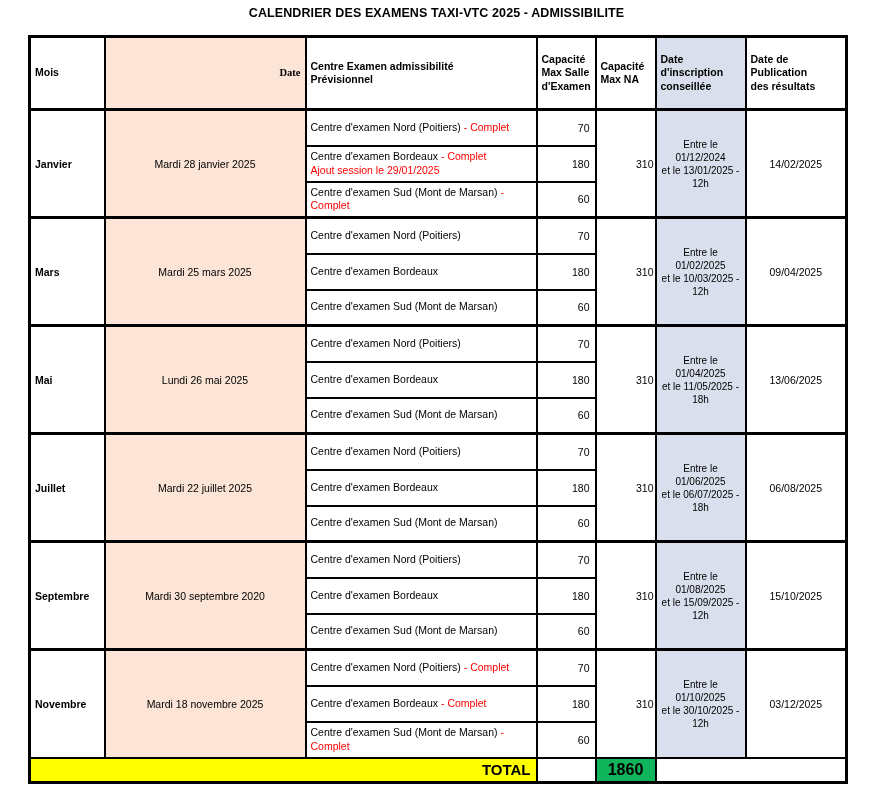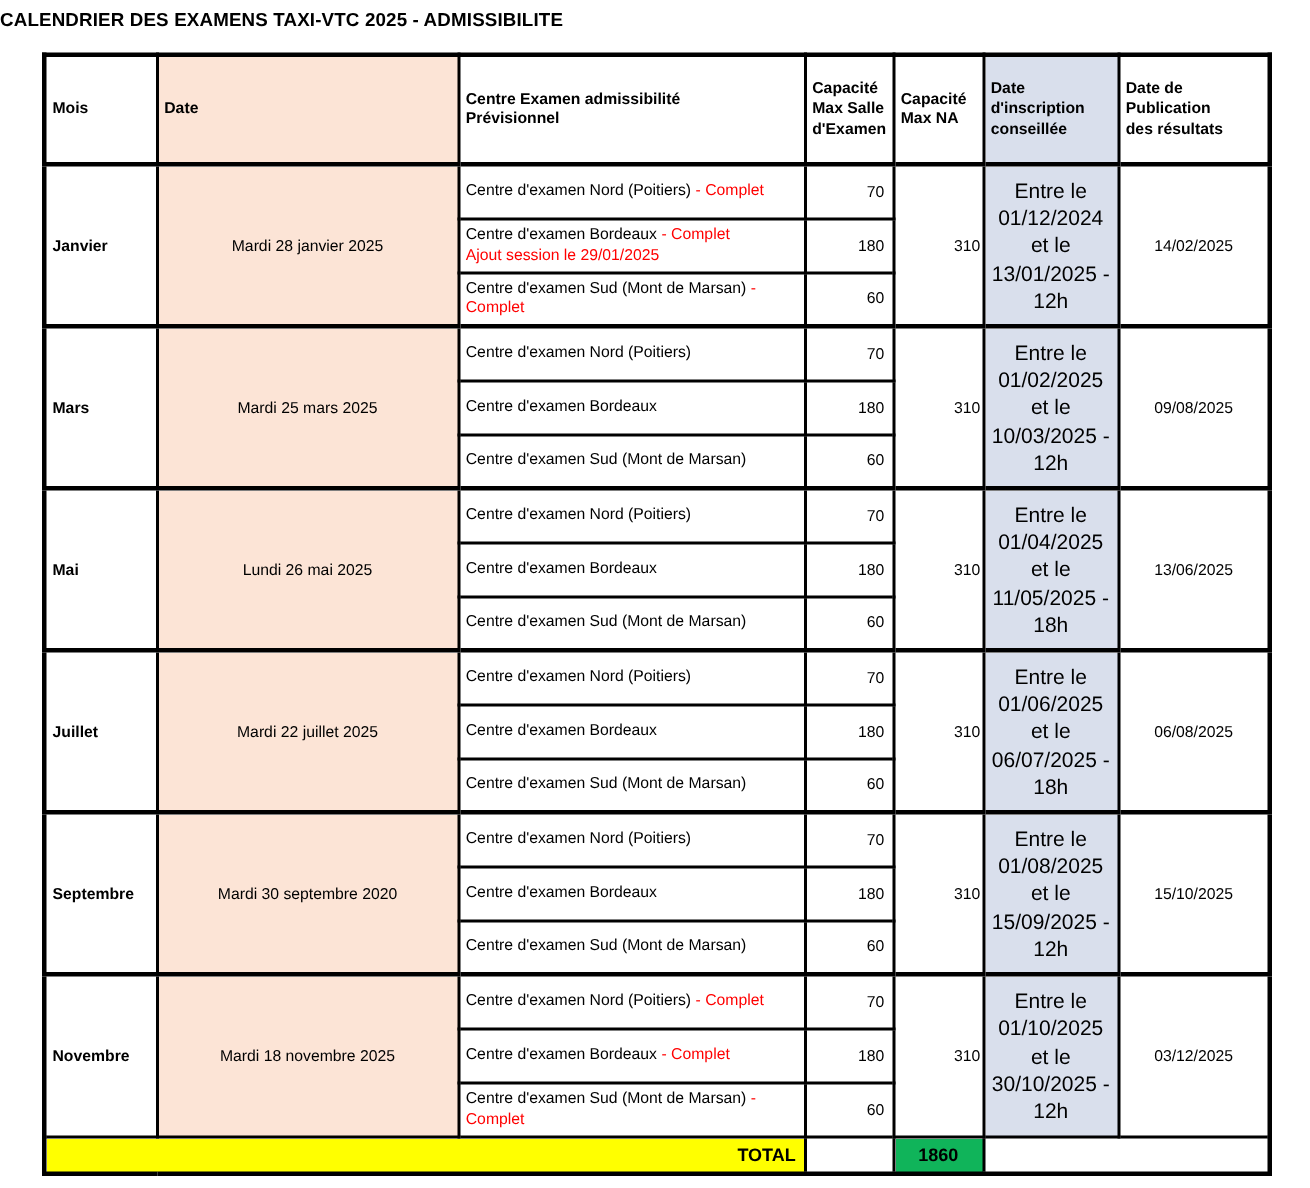--- a/index.html
+++ b/index.html
@@ -4,21 +4,21 @@
 <style>
   * { box-sizing: border-box; }
   html, body {
     margin: 0; padding: 0;
     width: 873px; height: 792px;
     background: #ffffff;
     font-family: "Liberation Sans", sans-serif;
     color: #000;
   }
   .title {
-    text-align: left;
+    text-align: center;
     font-weight: bold;
     font-size: 12.5px;
     padding-top: 6px;
     letter-spacing: 0.1px;
   }
   table.exam {
     border-collapse: collapse;
     table-layout: fixed;
     width: 817px;
     margin: 15px 0 0 28px;
@@ -33,52 +33,52 @@
   thead tr { height: 73px; }
   tbody tr { height: 36px; }
   tfoot tr { height: 25px; }
   th {
     font-weight: bold;
     text-align: left;
     padding: 2px 4px;
     white-space: pre-line;
     line-height: 1.25;
   }
-  th.h-date { text-align: left; }
+  th.h-date { text-align: right; font-family: Liberation Serif, serif; }
   .bg-peach { background: var(--peach, #FCE4D6); }
   .bg-blue  { background: var(--blue, #D9DFEC); }
   td.mois { font-weight: bold; padding-left: 4px; }
   td.date { text-align: center; }
   td.centre { padding: 2px 4px; line-height: 1.3; }
   td.cap { text-align: right; padding-right: 5px; }
   td.capna { text-align: right; }
   td.inscription {
     text-align: center;
-    font-size: 14px;
+    font-size: 10px;
     white-space: pre-line;
     line-height: 1.3;
     padding: 1px 2px;
   }
   td.publication { text-align: center; }
   .red { color: var(--red, #FF0000); font-weight: normal; }
   .status:not(:empty) { margin-left: 3px; }
   .extra:empty { display: none; }
   tr.group-start > td { border-top: 3px solid #000; }
   .total-label {
     background: var(--yellow, #FFFF00);
     font-weight: bold;
     text-align: right;
-    font-size: 12px;
+    font-size: 15px;
     padding-right: 5px;
   }
   .total-green {
     background: var(--green, #10B45A);
     font-weight: bold;
     text-align: center;
-    font-size: 12px;
+    font-size: 16px;
   }
 </style>
 </head>
 <body>
 
 <div class="title">CALENDRIER DES EXAMENS TAXI-VTC 2025 - ADMISSIBILITE</div>
 
 <table class="exam">
   <colgroup>
     <col style="width:75px">
@@ -128,21 +128,21 @@
       </tr>
       <tr class="group-start">
         <td class="mois" rowspan="3">Mars</td>
         <td class="date bg-peach" rowspan="3">Mardi 25 mars 2025</td>
         <td class="centre"><span>Centre d'examen Nord (Poitiers)</span><span class="red status"></span></td>
         <td class="cap">70</td>
         <td class="capna" rowspan="3">310</td>
         <td class="inscription bg-blue" rowspan="3">Entre le 01/02/2025
 et le 10/03/2025 -
 12h</td>
-        <td class="publication" rowspan="3">09/08/2025</td>
+        <td class="publication" rowspan="3">09/04/2025</td>
       </tr>
       <tr>
         <td class="centre"><span>Centre d'examen Bordeaux</span><span class="red status"></span></td>
         <td class="cap">180</td>
       </tr>
       <tr>
         <td class="centre"><span>Centre d'examen Sud (Mont de Marsan)</span><span class="red status"></span></td>
         <td class="cap">60</td>
       </tr>
       <tr class="group-start">

